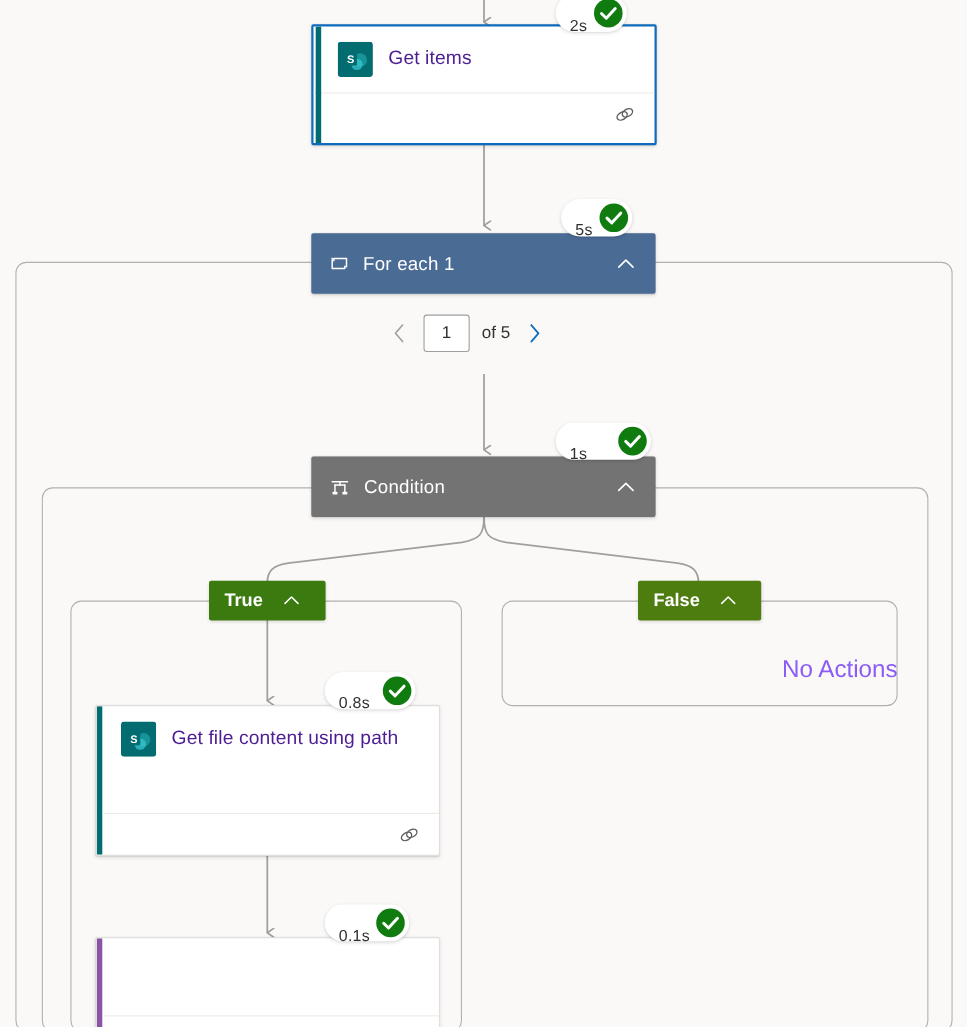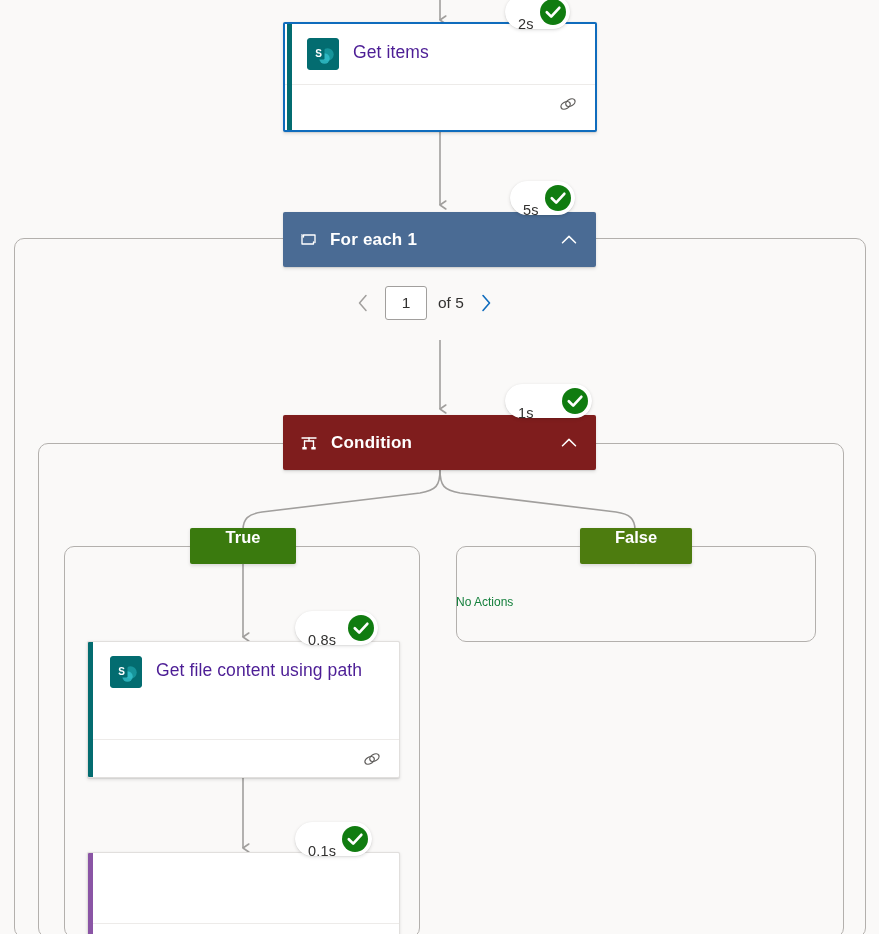--- a/index.html
+++ b/index.html
@@ -47,37 +47,36 @@
 
   
   .app-icon { width: 32px; height: 32px; border-radius: 3px; flex: 0 0 auto; }
 
   
   .scope-head {
     position: absolute;
     display: flex; align-items: center; gap: 12px;
     padding: 0 16px;
     color: #fff;
-    font-size: 17px; font-weight: bold;
+    font-size: 17px; font-weight: normal;
     letter-spacing: .2px;
     border-radius: 2px;
     box-shadow: 0 1.2px 3.6px rgba(0,0,0,.10), 0 0.3px 0.9px rgba(0,0,0,.08);
   }
   .scope-head .chev { margin-left: auto; }
 
   
   .branch-label {
     position: absolute;
     display: flex; align-items: center; gap: 16px;
     padding: 0 14px;
     height: 36px;
     color: #fff; font-size: 16.5px; font-weight: bold;
     border-radius: 2px;
     box-shadow: 0 1.2px 3.6px rgba(0,0,0,.12);
-    flex-direction: column;
   }
 
   
   .badge {
     position: absolute;
     display: flex; align-items: center; gap: 4px;
     height: 34px;
     background: #fff;
     border-radius: 17px;
     padding: 0 2px 0 13px;
@@ -96,22 +95,22 @@
     width: 42px; height: 34px;
     border: 1px solid #a19f9d; border-radius: 3px;
     background: #fff;
     display: flex; align-items: center; justify-content: center;
     font-size: 15.5px; color: #323130;
   }
   .pager .arrow { cursor: pointer; display:flex; align-items:center; justify-content:center; width:22px; height:30px;}
 
   .no-actions {
     position: absolute;
-    font-size: 12px; color: #15803d;
-    text-align: left;
+    font-size: 22px; color: #8b5cf6;
+    text-align: right;
   }
 </style>
 </head>
 <body>
 
 <div id="canvas">
 
   <svg class="wires" viewBox="0 0 879 934">
     <defs>
       <marker id="ah" markerWidth="10" markerHeight="10" refX="4.6" refY="7.4" orient="auto" markerUnits="userSpaceOnUse">
@@ -203,21 +202,21 @@
     </span>
     <span class="num">1</span>
     <span>of 5</span>
     <span class="arrow">
       <svg width="16" height="22" viewBox="0 0 16 22">
         <path d="M5,3.5 L11.5,11 L5,18.5" fill="none" stroke="#0f6cbd" stroke-width="1.6" stroke-linecap="round" stroke-linejoin="round"></path>
       </svg>
     </span>
   </div>
 
-  <div class="scope-head" style="left:283px; top:415px; width:313px; height:55px; background:#7f1d1d;">
+  <div class="scope-head" style="left:283px; top:415px; width:313px; height:55px; background:#737373;">
     <svg width="20" height="20" viewBox="0 0 20 20">
       <g stroke="#ffffff" stroke-width="1.35" fill="none" stroke-linecap="round">
         <line x1="3" y1="5" x2="17" y2="5"></line>
         <line x1="10" y1="5" x2="10" y2="8"></line>
         <line x1="5.5" y1="8" x2="14.5" y2="8"></line>
         <line x1="5.5" y1="8" x2="5.5" y2="14"></line>
         <line x1="14.5" y1="8" x2="14.5" y2="14"></line>
       </g>
       <rect x="3.3" y="14" width="4.4" height="2.6" rx=".5" fill="#ffffff"></rect>
       <rect x="12.3" y="14" width="4.4" height="2.6" rx=".5" fill="#ffffff"></rect>

